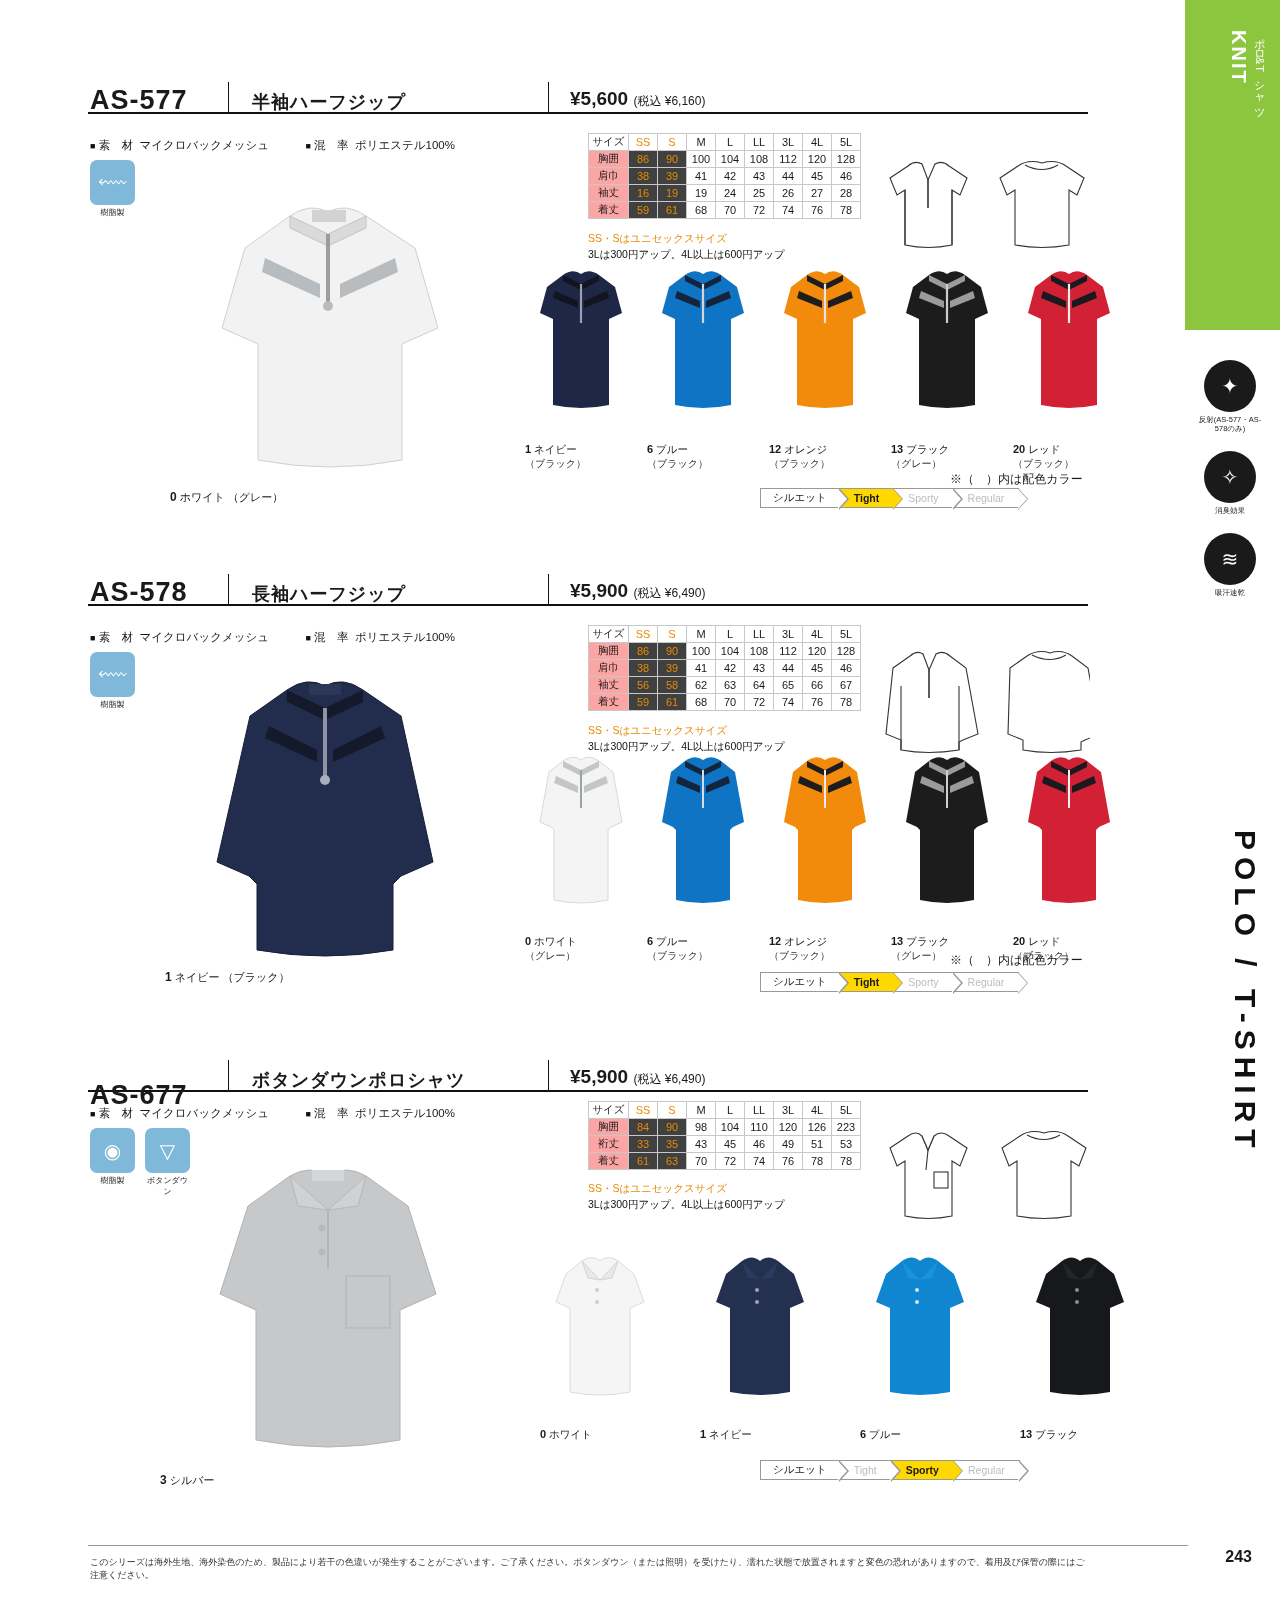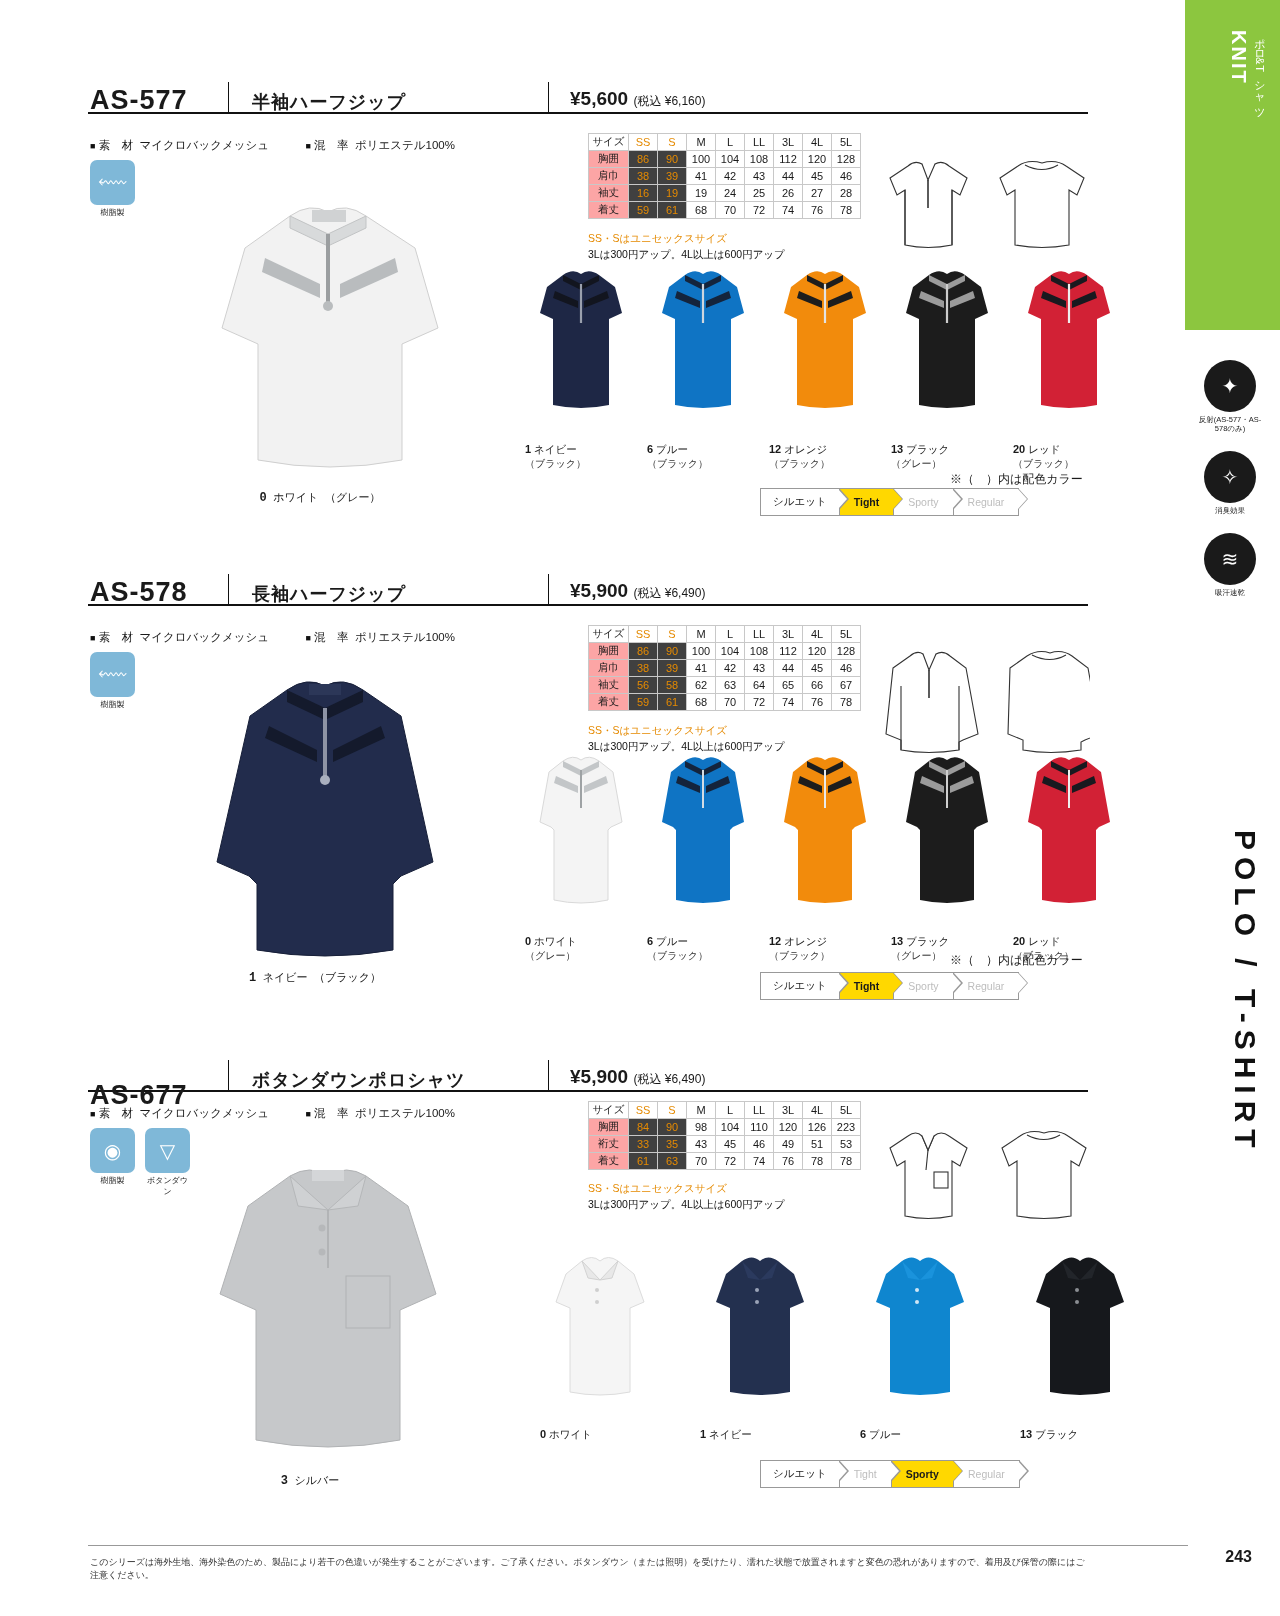--- a/index.html
+++ b/index.html
@@ -85,36 +85,36 @@
   .sizetable td.unihdr { background:#f2f2f2; color:#e58a00; }
   .note-orange { position:absolute; font-size:10.5px; color:#e58a00; }
   .note-black { position:absolute; font-size:10.5px; color:#111; }
 
   
   .flats { position:absolute; }
   .flat { fill:#ffffff; stroke:#333; stroke-width:1.1; }
 
   
   .mainphoto { position:absolute; }
-  .maincap { position:absolute; font-size:11px; text-align:center; width:300px;font-family:Liberation Mono, monospace; }
+  .maincap { position:absolute; font-size:11px; width:300px; }
   .maincap b { font-size:12px; }
 
   
   .colorrow { position:absolute; display:flex; }
   .coloritem { }
   .coloritem .cap1 { font-size:10.5px; margin-top:4px; }
   .coloritem .cap1 b { font-size:11px; }
   .coloritem .cap2 { font-size:10px; color:#333; }
 
   .note-right { position:absolute; font-size:12px; }
 
   
   .sil { position:absolute; display:flex; align-items:stretch; height:20px; }
   .sil .chip {
-    position:relative; height:28px; display:flex; align-items:center; justify-content:center;
+    position:relative; height:20px; display:flex; align-items:center; justify-content:center;
     font-size:10.5px; padding:0 14px; border:1px solid #999; background:#fff; margin-right:-1px;
   }
   .sil .chip.arrow::after {
     content:""; position:absolute; right:-10px; top:-1px; width:0; height:0;
     border-top:11px solid transparent; border-bottom:11px solid transparent;
     border-left:10px solid #999; z-index:1;
   }
   .sil .chip.arrow::before {
     content:""; position:absolute; right:-8.6px; top:0px; width:0; height:0;
     border-top:10px solid transparent; border-bottom:10px solid transparent;

